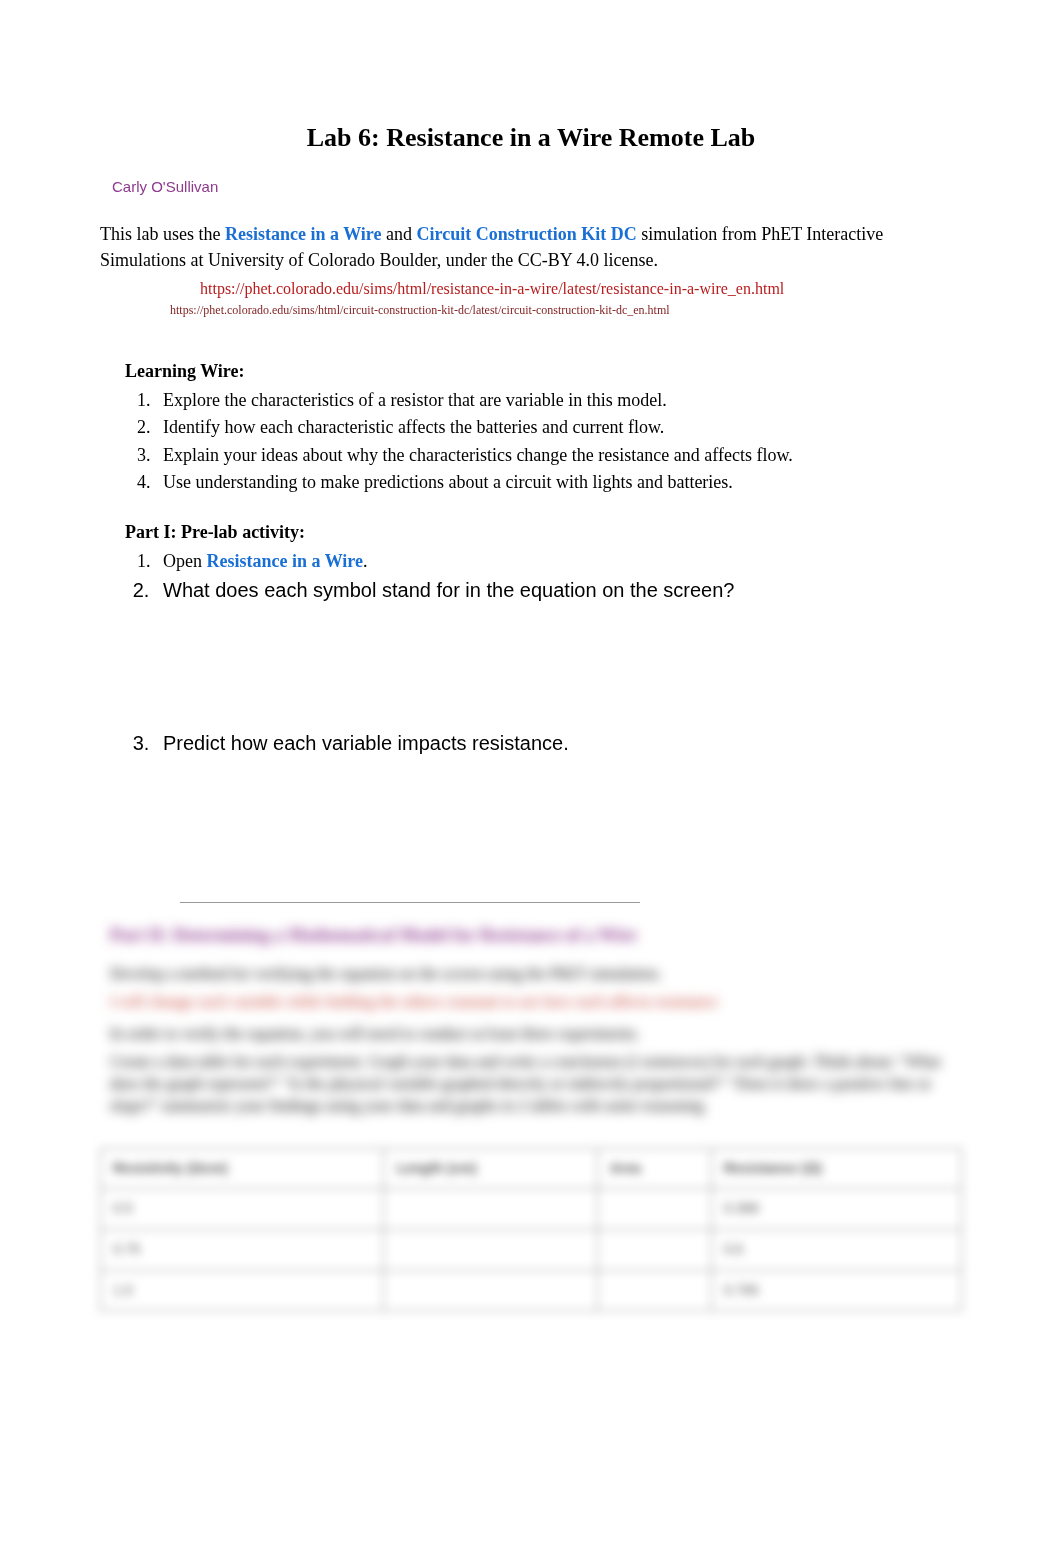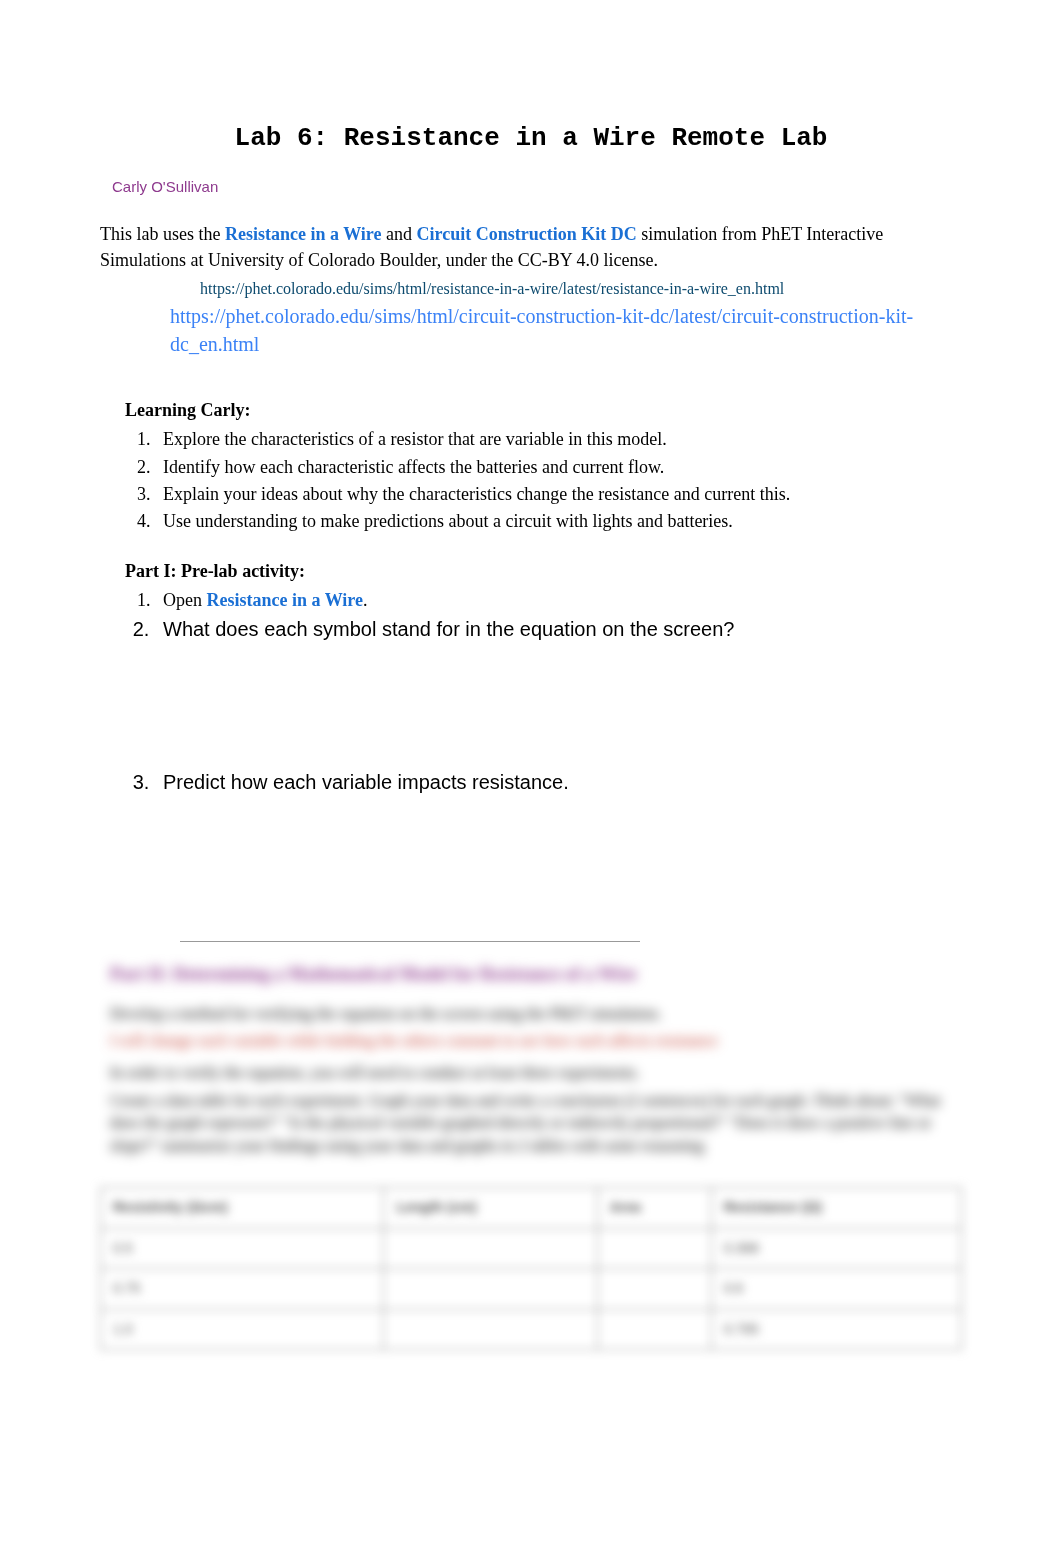--- a/index.html
+++ b/index.html
@@ -15,48 +15,47 @@
       padding: 120px 100px 40px 100px;
       color: #000;
       font-size: 18px;
       line-height: 1.4;
     }
     .title {
       text-align: center;
       font-size: 26px;
       font-weight: bold;
       margin-bottom: 20px;
-      font-family: Liberation Mono, monospace;
     }
     .author {
       font-family: Arial, sans-serif;
       color: #8e3a8e;
       font-size: 15px;
       margin-bottom: 25px;
       margin-left: 12px;
     }
     .intro {
       margin-bottom: 5px;
     }
     .link-blue {
       color: #1a6fd4;
       font-weight: bold;
     }
     .url-line {
       text-align: left;
       padding-left: 100px;
       font-size: 16px;
-      color: #0c4a6e;
+      color: #b91c1c;
       margin-bottom: 2px;
     }
     .url-line-2 {
       text-align: left;
       padding-left: 70px;
-      font-size: 20px;
-      color: #3b82f6;
+      font-size: 12px;
+      color: #7f1d1d;
       margin-bottom: 40px;
     }
     .section-heading {
       font-weight: bold;
       margin-left: 25px;
       margin-bottom: 4px;
     }
     .ol-list {
       margin-left: 55px;
       margin-bottom: 25px;
@@ -125,25 +124,25 @@
 
 <div class="author">Carly O'Sullivan</div>
 
 <p class="intro">
   <span>This lab uses the </span><span class="link-blue">Resistance in a Wire</span><span> and </span><span class="link-blue">Circuit Construction Kit DC</span><span> simulation from PhET Interactive Simulations at University of Colorado Boulder, under the CC-BY 4.0 license.</span>
 </p>
 
 <div class="url-line">https://phet.colorado.edu/sims/html/resistance-in-a-wire/latest/resistance-in-a-wire_en.html</div>
 <div class="url-line-2">https://phet.colorado.edu/sims/html/circuit-construction-kit-dc/latest/circuit-construction-kit-dc_en.html</div>
 
-<div class="section-heading">Learning Carly:</div>
+<div class="section-heading">Learning Wire:</div>
 <ol class="ol-list">
   <li>Explore the characteristics of a resistor that are variable in this model.</li>
   <li>Identify how each characteristic affects the batteries and current flow.</li>
-  <li>Explain your ideas about why the characteristics change the resistance and current this.</li>
+  <li>Explain your ideas about why the characteristics change the resistance and affects flow.</li>
   <li>Use understanding to make predictions about a circuit with lights and batteries.</li>
 </ol>
 
 <div class="section-heading">Part I: Pre-lab activity:</div>
 <ol class="ol-list">
   <li>
     <span>Open </span><span class="link-blue">Resistance in a Wire</span><span>.</span>
   </li>
   <li class="arial">What does each symbol stand for in the equation on the screen?</li>
 </ol>

